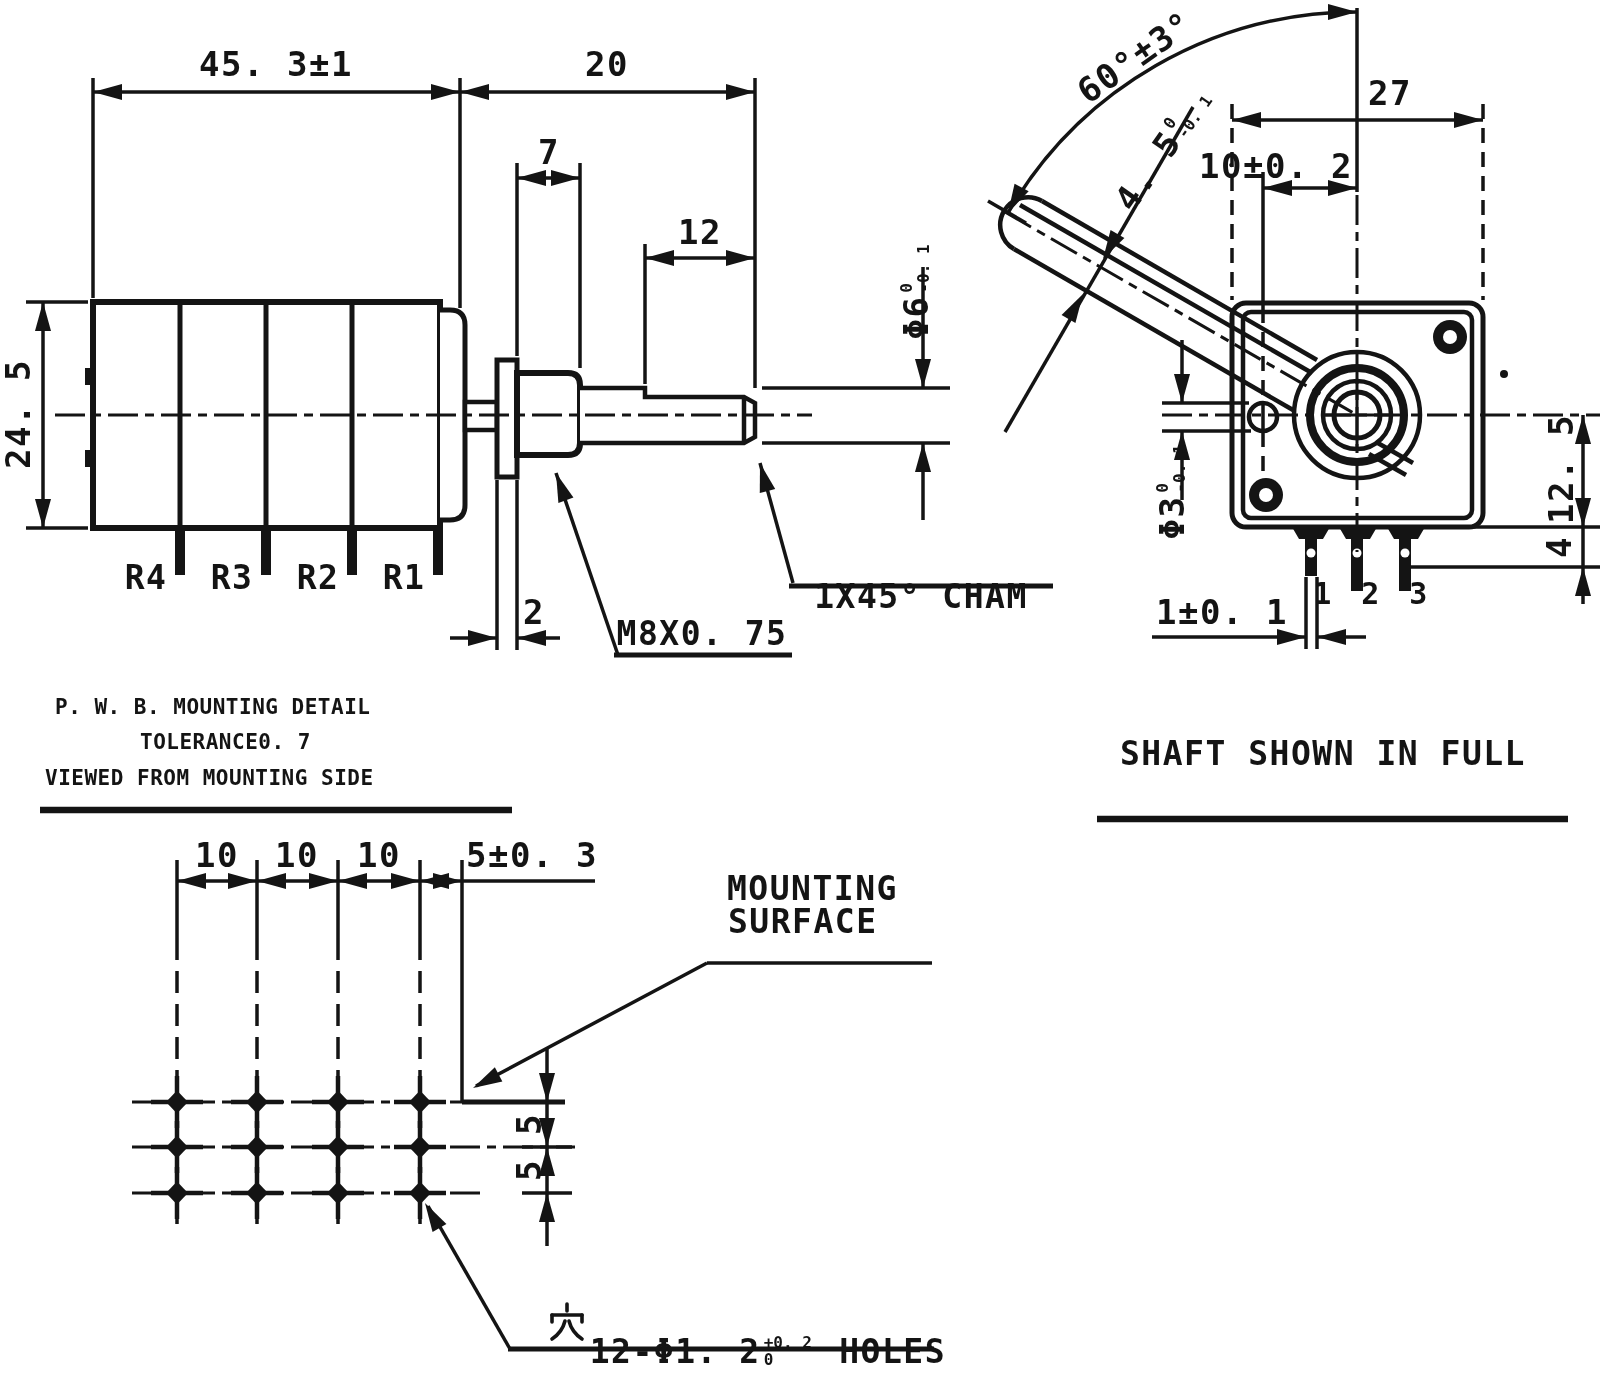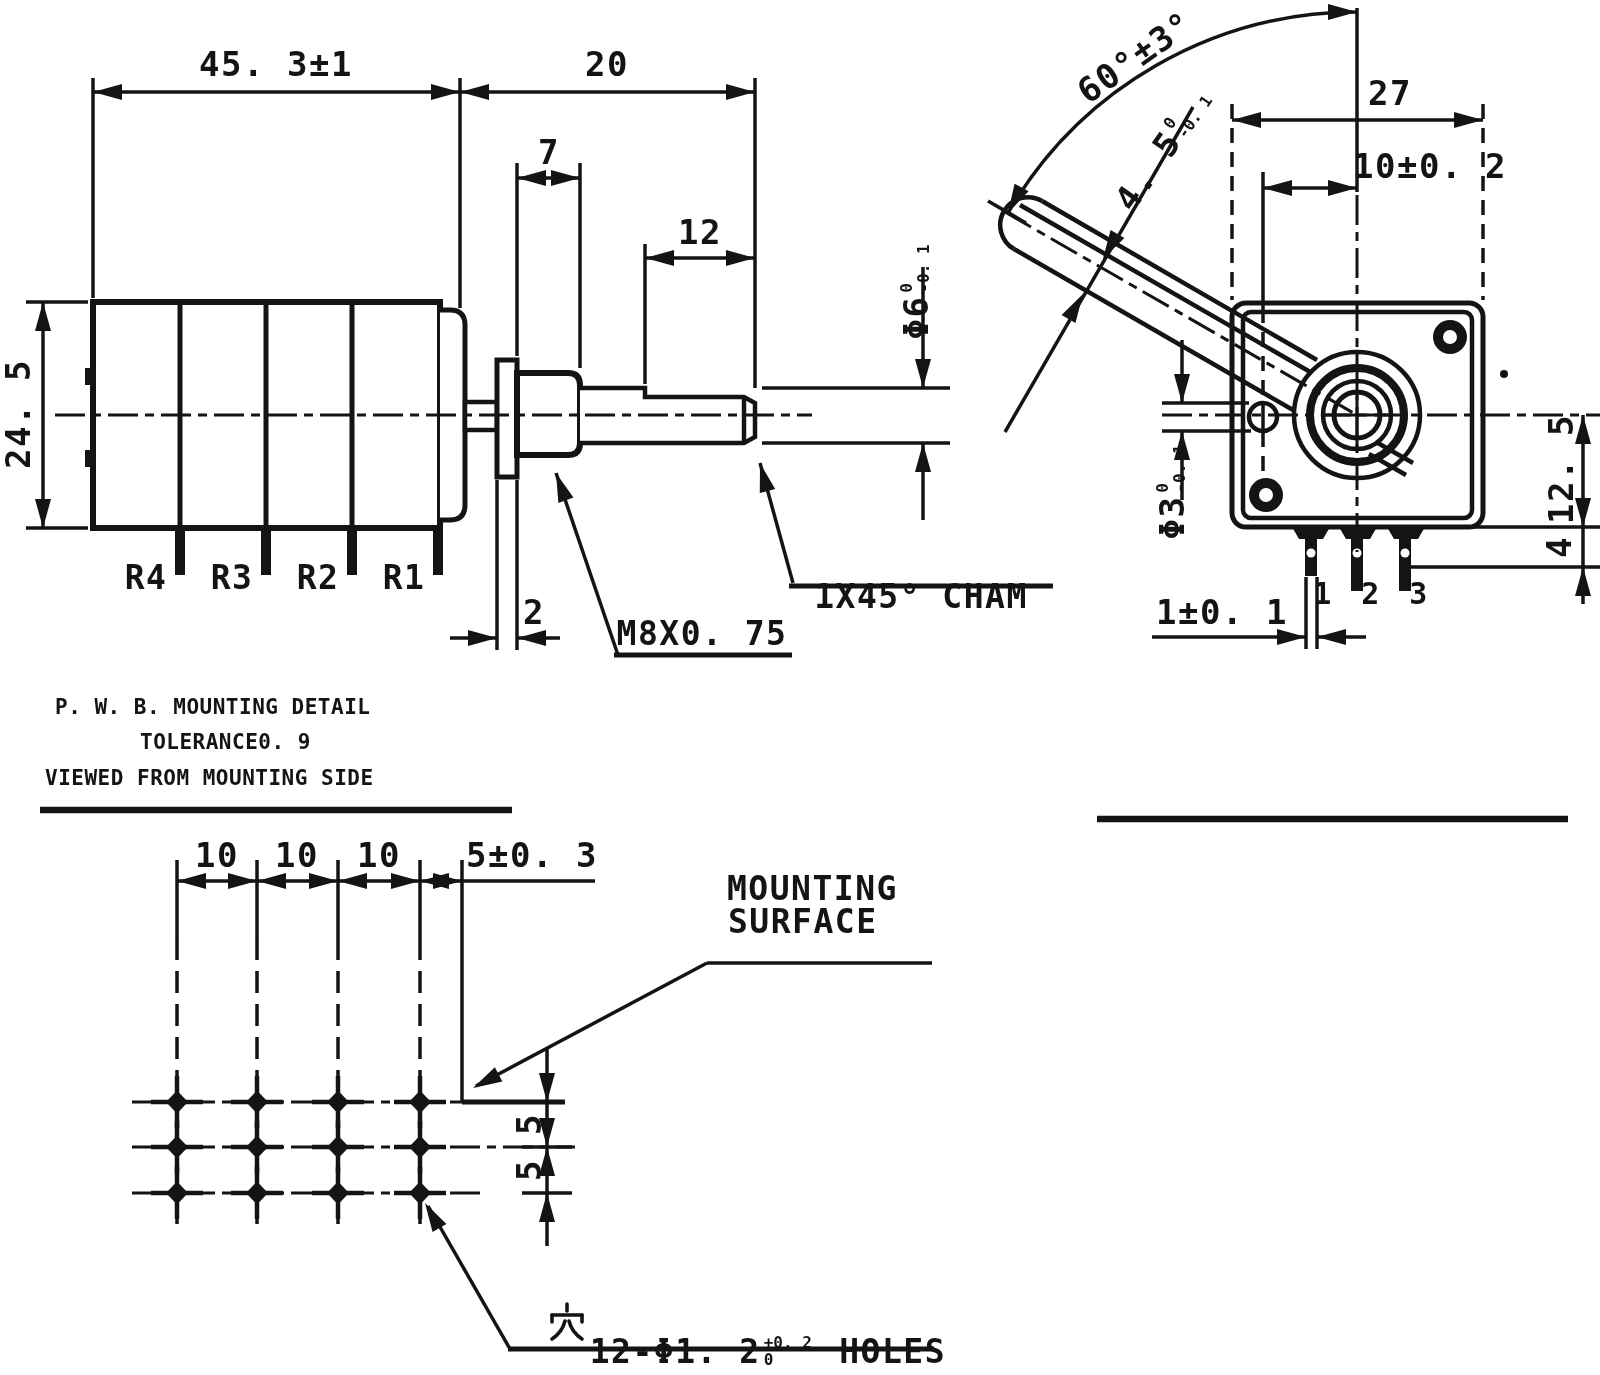--- a/index.html
+++ b/index.html
@@ -252,36 +252,37 @@
 </div>
 <div class="t c lab" style="left:702px;top:633px">M8X0. 75</div>
 <div class="t c lab" style="left:921px;top:596px">1X45° CHAM</div>
 <div class="t c lab" style="left:146px;top:577px">R4</div>
 <div class="t c lab" style="left:232px;top:577px">R3</div>
 <div class="t c lab" style="left:318px;top:577px">R2</div>
 <div class="t c lab" style="left:404px;top:577px">R1</div>
 
 <div class="t rot" style="left:1135px;top:57px;--rot:-35deg">60°±3°</div>
 <div class="t c" style="left:1390px;top:93px">27</div>
-<div class="t c" style="left:1430px;top:166px">10±0. 2</div>
+<div class="t c" style="left:1276px;top:166px">10±0. 2</div>
 <div class="t rot" style="left:1136px;top:158px;--rot:-55deg">
   <span class="row"><span>4. 5</span><span class="stk"><span>0</span><span>-0. 1</span></span></span>
 </div>
 <div class="t rot" style="left:1155px;top:514px;--rot:-90deg">
   <span class="row"><span>Φ3</span><span class="stk"><span>0</span><span>-0. 1</span></span></span>
 </div>
 <div class="t c" style="left:1222px;top:612px">1±0. 1</div>
 <div class="t rot" style="left:1561px;top:469px;--rot:-90deg">12. 5</div>
 <div class="t rot" style="left:1559px;top:547px;--rot:-90deg">4</div>
 <div class="t c" style="left:1323px;top:594px;font-size:30px">1</div>
 <div class="t c" style="left:1371px;top:594px;font-size:30px">2</div>
 <div class="t c" style="left:1419px;top:594px;font-size:30px">3</div>
+<div class="t l lab" style="left:1120px;top:737px">SHAFT SHOWN IN FULL</div>
 
 <div class="t l ttl" style="left:55px;top:697px">P. W. B. MOUNTING DETAIL</div>
-<div class="t l ttl" style="left:140px;top:732px">TOLERANCE0. 9</div>
+<div class="t l ttl" style="left:140px;top:732px">TOLERANCE0. 7</div>
 <div class="t l ttl" style="left:45px;top:768px">VIEWED FROM MOUNTING SIDE</div>
 <div class="t c" style="left:217px;top:855px">10</div>
 <div class="t c" style="left:297px;top:855px">10</div>
 <div class="t c" style="left:379px;top:855px">10</div>
 <div class="t c" style="left:532px;top:855px">5±0. 3</div>
 <div class="t rot" style="left:529px;top:1124px;--rot:-90deg">5</div>
 <div class="t rot" style="left:529px;top:1170px;--rot:-90deg">5</div>
 <div class="t l lab" style="left:727px;top:872px">MOUNTING</div>
 <div class="t l lab" style="left:728px;top:905px">SURFACE</div>
 <div class="t l lab" style="left:547px;top:1302px">

